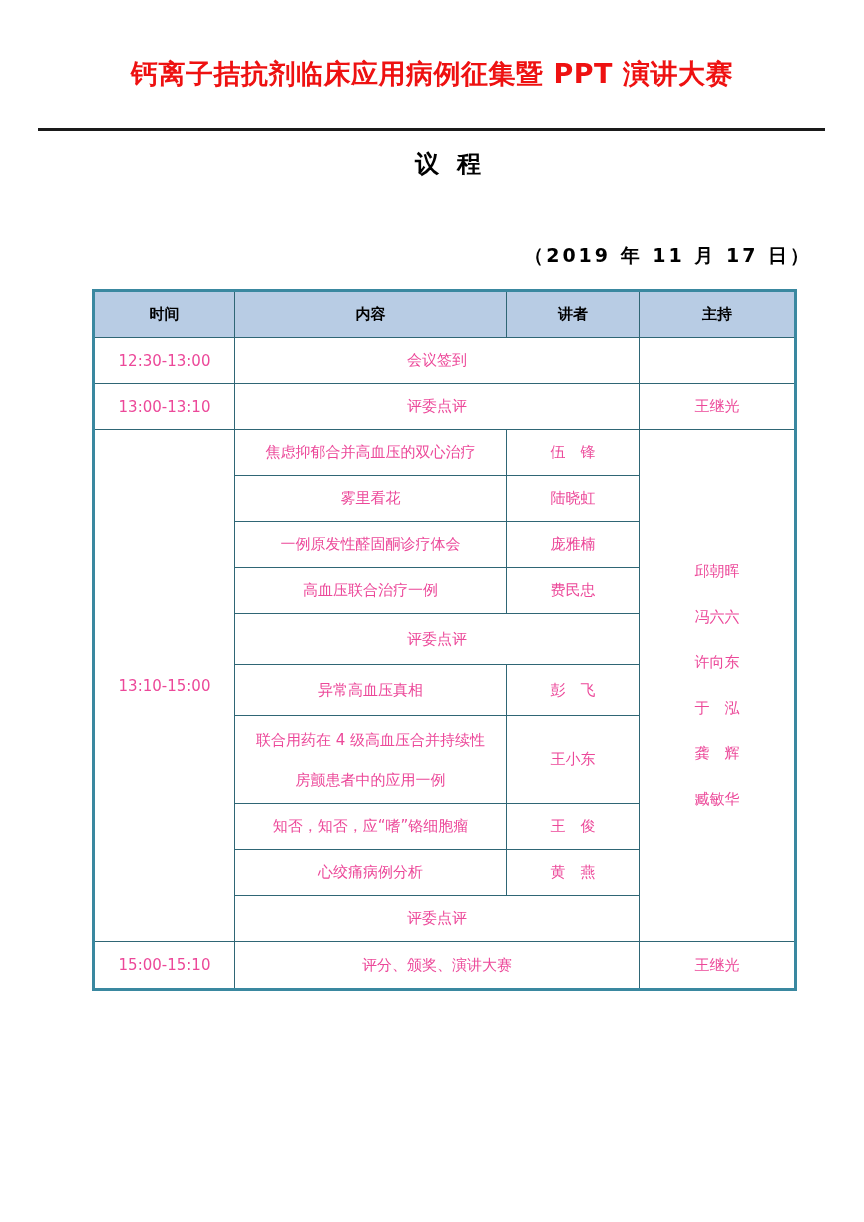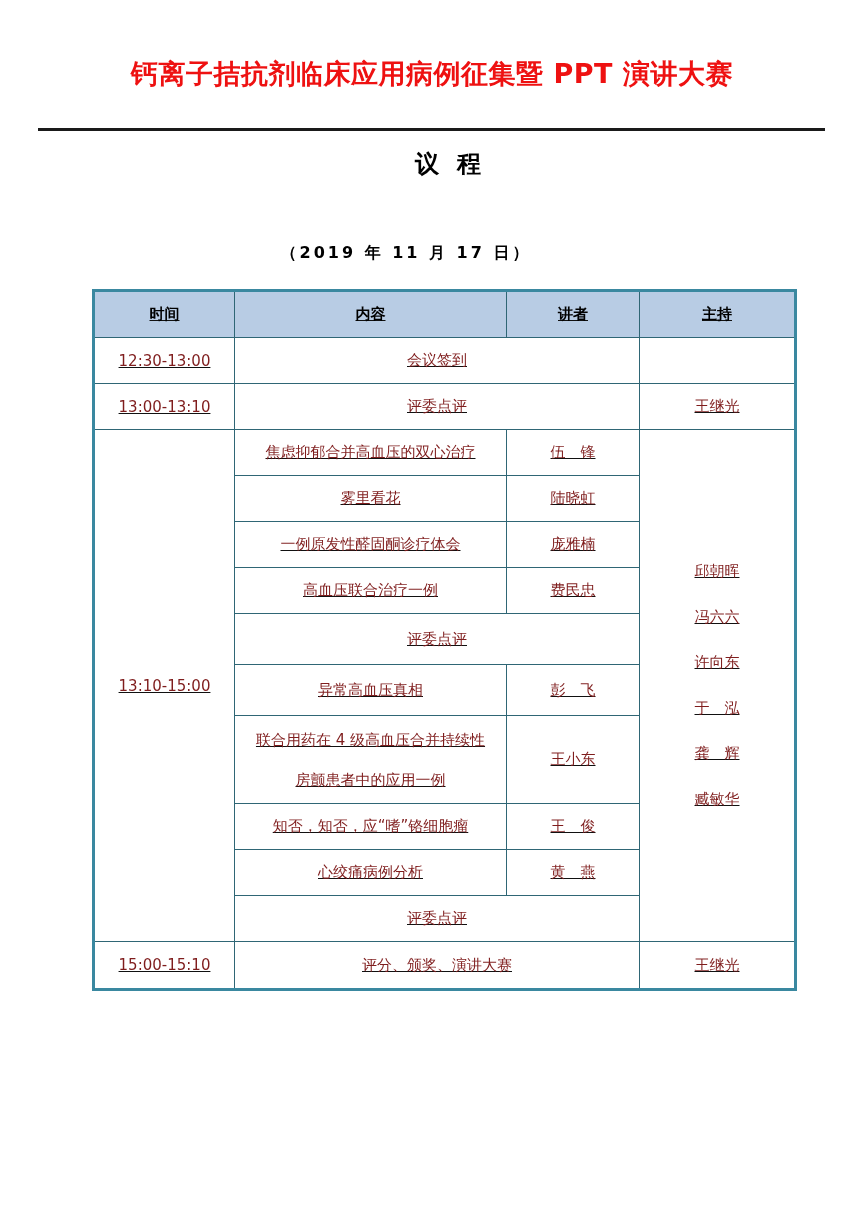--- a/index.html
+++ b/index.html
@@ -17,33 +17,32 @@
     position: absolute; left: 38px; top: 128px; width: 787px; height: 0;
     border-top: 3px solid #1a1a1a;
   }
   .agenda-heading {
     position: absolute; left: 16px; top: 148px; width: 864px; text-align: center;
     font-family: "DejaVu Serif", "Liberation Serif", serif;
     font-weight: bold; font-size: 24px; letter-spacing: 18px; color: #000;
     padding-left: 18px; box-sizing: border-box;
   }
   .date-line {
-    position: absolute; left: 0; top: 243px; width: 812px; text-align: center;
-    font-weight: bold; font-size: 16px; letter-spacing: 3px; color: #000;
+    position: absolute; left: 0; top: 243px; width: 812px; text-align: right;
+    font-weight: bold; font-size: 19px; letter-spacing: 3px; color: #000;
   }
   .agenda-table {
     position: absolute; left: 92px; top: 289px; width: 702px;
     border-collapse: collapse; table-layout: fixed;
     border: 3px solid #3a88a0;
     font-size: 15px;
-    text-decoration: underline;
   }
   .agenda-table th, .agenda-table td {
     border: 1px solid #2f6675; text-align: center; vertical-align: middle;
-    padding: 0; color: #7f1d1d;
+    padding: 0; color: #ec4899;
   }
   .agenda-table th {
     background: #b8cce4; font-weight: bold; height: 45px; font-size: 15px; color: #000;
   }
   .agenda-table td { height: 45px; }
   .tall-row td.talk { height: 50px; }
   .two-line { line-height: 44px; }
   .host-list { line-height: 45.5px; }
   .host-list div { white-space: pre; }
   .spaced { white-space: pre; }

